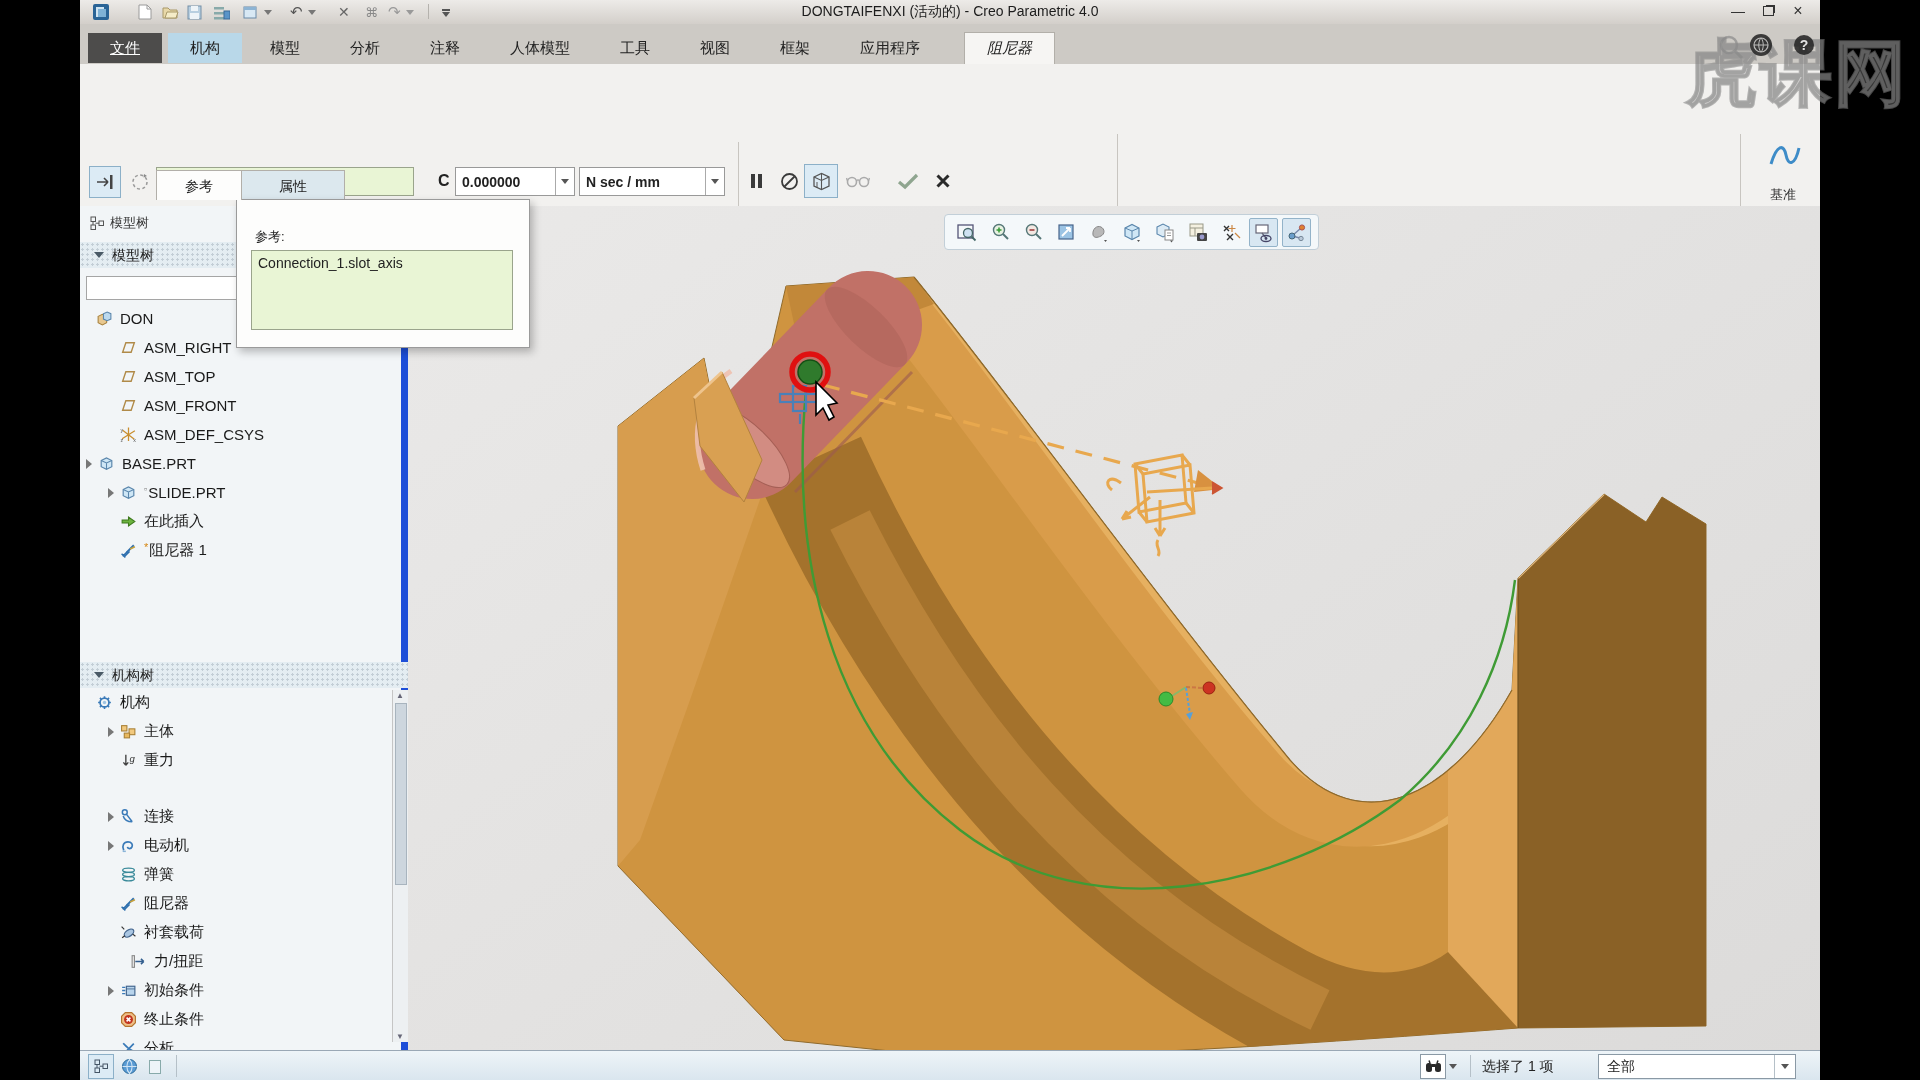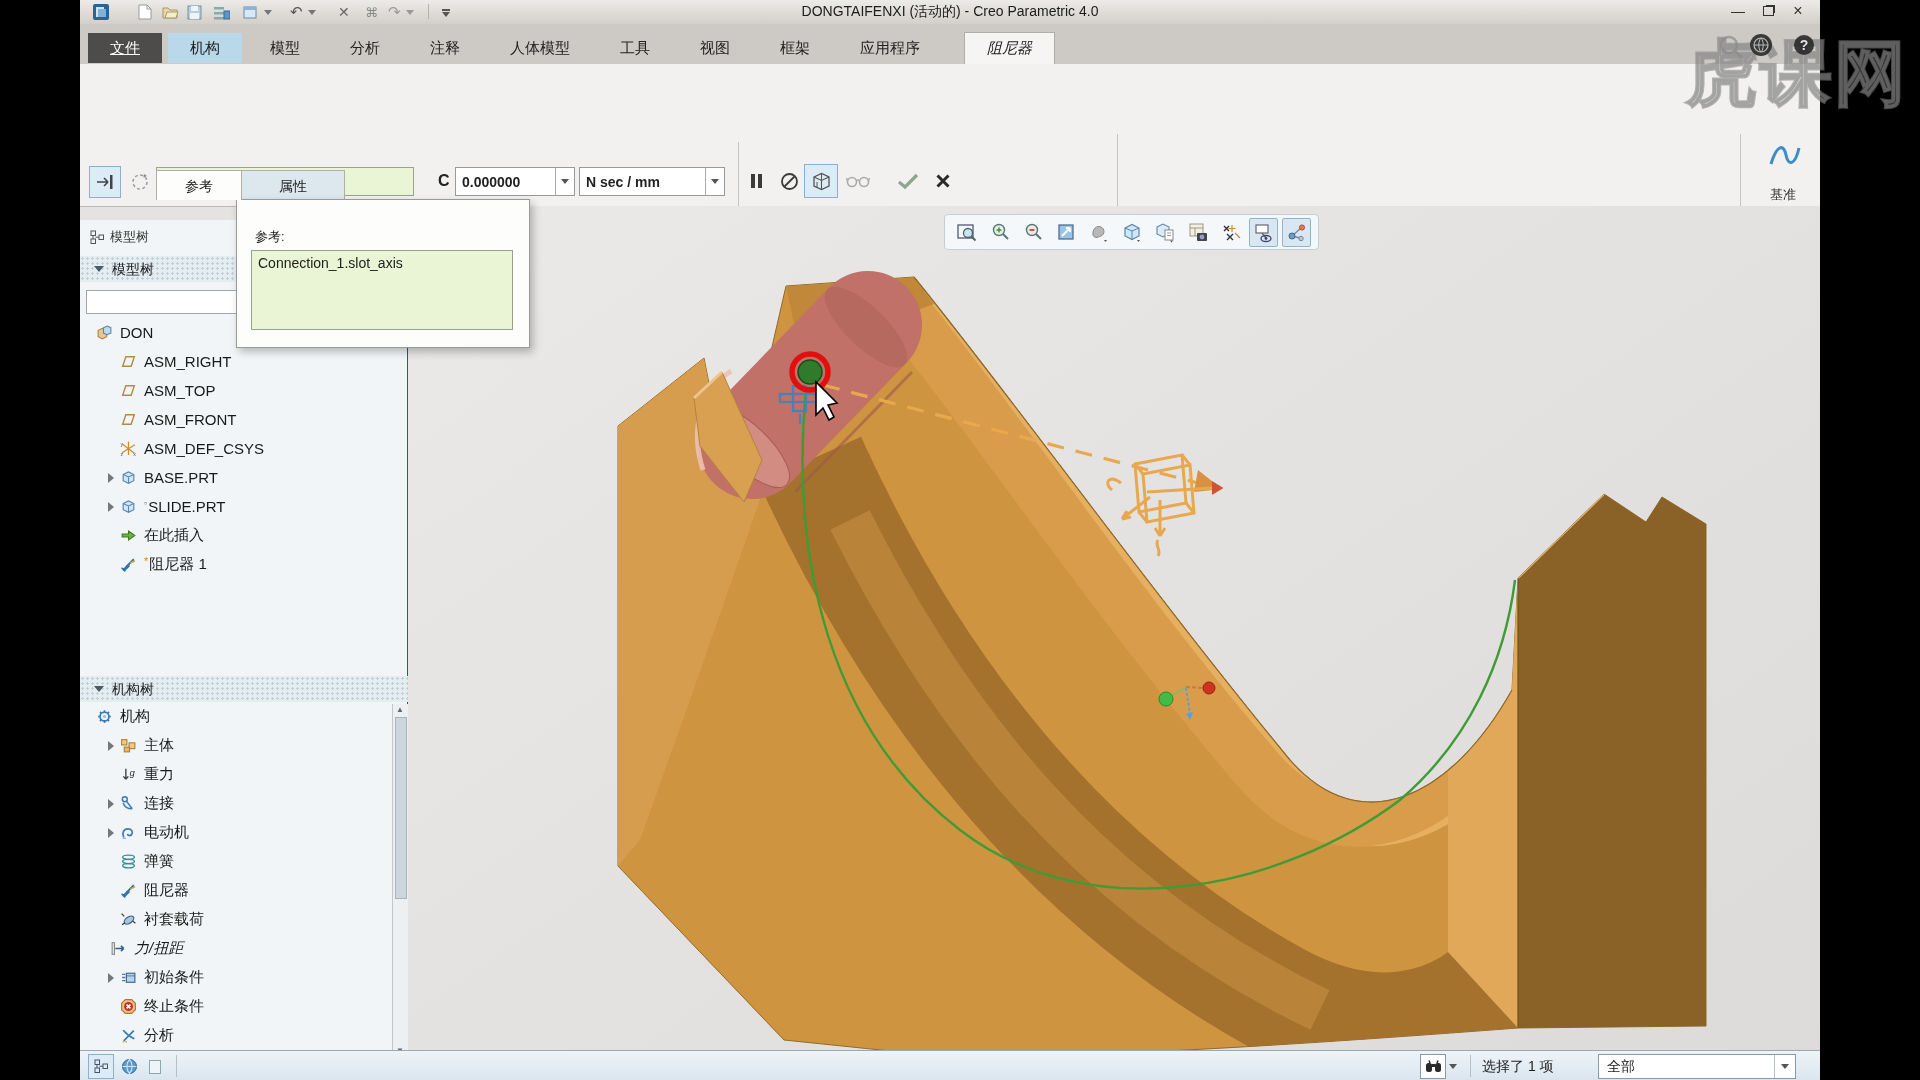--- a/index.html
+++ b/index.html
@@ -41,22 +41,22 @@
   .ptab{position:absolute;top:170px;height:30px;line-height:30px;text-align:center;font-size:14px;
     color:#222;border:1px solid #b2afa9;box-sizing:border-box;}
   .ptab.on{background:#fdfdfc;border-bottom:none;z-index:51;}
   .ptab.off{background:#dce8ee;}
   #popup{position:absolute;left:156px;top:199px;width:292px;height:147px;background:#fdfdfc;
     border:1px solid #9a9a9a;box-shadow:3px 4px 8px rgba(0,0,0,.25);z-index:50;}
   #popup .lab{position:absolute;left:18px;top:28px;font-size:13px;color:#222;}
   #popup .gbox{position:absolute;left:14px;top:50px;width:262px;height:80px;background:#e9f5d5;
     border:1px solid #9aa48c;font-size:14px;color:#222;padding:4px 6px;box-sizing:border-box;}
   
-  #nav{position:absolute;left:0;top:220px;width:328px;height:844px;background:#f2f5f7;
-    border-right:1px solid #1d4ed8;box-sizing:border-box;}
+  #nav{position:absolute;left:0;top:206px;width:328px;height:844px;background:#f2f5f7;
+    border-right:7px solid #1d4ed8;box-sizing:border-box;}
   .nav-title{position:absolute;left:0;top:4px;height:26px;display:flex;align-items:center;
     font-size:13px;color:#333;}
   .sec-head{position:absolute;left:0;width:328px;height:26px;line-height:26px;font-size:14px;
     color:#222;background-color:#e4edf2;
     background-image:radial-gradient(#c3ced6 1px,transparent 1.2px);background-size:5px 5px;}
   .sec-head .tri{display:inline-block;margin:0 8px 2px 14px;width:0;height:0;
     border-left:5px solid transparent;border-right:5px solid transparent;border-top:6px solid #4a5a66;}
   .trow{height:29px;display:flex;align-items:center;font-size:15px;color:#1a1a1a;white-space:nowrap;}
   .trow .exp{display:inline-block;width:18px;text-align:center;}
   .trow .exp.has::before{content:"";display:inline-block;width:0;height:0;
@@ -333,21 +333,21 @@
             <span class="ticon">
               <svg viewBox="0 0 16 16">
                 <path d="M8 1.5 L8 14 M2 12 L14 4.5 M2.5 4 L13.5 12.5" stroke="#c98e2e" stroke-width="1.2" fill="none"></path>
                 <text x="0.5" y="6" font-size="5" fill="#555">y</text>
                 <text x="0.5" y="15" font-size="5" fill="#555">z</text>
                 <text x="12.5" y="15.5" font-size="5" fill="#555">x</text>
               </svg>
             </span>
             <span>ASM_DEF_CSYS</span>
           </div>
-          <div class="trow" style="padding-left: 22px;">
+          <div class="trow" style="">
             <span class="exp has" style="width: 18px;"></span>
             <span class="ticon">
               <svg viewBox="0 0 16 16">
                 <path d="M3 5.2 L8 2.8 L13 5.2 L13 11 L8 13.4 L3 11 Z" fill="#cfe7f6" stroke="#5a86ac" stroke-width="1.1"></path>
                 <path d="M3 5.2 L8 7.4 L13 5.2 M8 7.4 L8 13.4" fill="none" stroke="#5a86ac"></path>
               </svg>
             </span>
             <span>BASE.PRT</span>
           </div>
           <div class="trow" style="padding-left: 22px;">
@@ -411,21 +411,21 @@
           <div class="trow" style="padding-left: 22px;">
             <span class="exp" style="width: 18px;"></span>
             <span class="ticon">
               <svg viewBox="0 0 16 16">
                 <path d="M5.5 2.5 L5.5 12.5 M5.5 12.5 L3.2 9.8 M5.5 12.5 L7.8 9.8" stroke="#444" stroke-width="1.3" fill="none"></path>
                 <text x="9" y="9.5" font-size="9" fill="#333" font-style="italic">g</text>
               </svg>
             </span>
             <span>重力</span>
           </div>
-          <div class="trow" style="padding-left: 22px;">
+          <div class="trow" style="padding-left: 22px; margin-top: 27px;">
             <span class="exp has" style="width: 18px;"></span>
             <span class="ticon">
               <svg viewBox="0 0 16 16">
                 <circle cx="4.5" cy="4" r="2.3" fill="none" stroke="#3a7ab8" stroke-width="1.4"></circle>
                 <path d="M6 5.8 L11.5 13 M11.5 13 C 7.5 13 4 10.8 3 7.5" fill="none" stroke="#3a7ab8" stroke-width="1.4"></path>
               </svg>
             </span>
             <span>连接</span>
           </div>
           <div class="trow" style="padding-left: 22px;">
@@ -463,21 +463,21 @@
           <div class="trow" style="padding-left: 22px;">
             <span class="exp" style="width: 18px;"></span>
             <span class="ticon">
               <svg viewBox="0 0 16 16">
                 <ellipse cx="8.5" cy="8.5" rx="5" ry="3" transform="rotate(-35 8.5 8.5)" fill="#aac6e2" stroke="#44668e" stroke-width="1.2"></ellipse>
                 <path d="M1.5 2.5 L4 5 M14.5 11.5 L12 9.5 M2 13 L4.5 11" stroke="#333" stroke-width="1.1"></path>
               </svg>
             </span>
             <span>衬套载荷</span>
           </div>
-          <div class="trow" style="padding-left: 12px; font-style: italic;">
+          <div class="trow" style="padding-left: 32px;">
             <span class="exp" style="width: 18px;"></span>
             <span class="ticon">
               <svg viewBox="0 0 16 16">
                 <rect x="2" y="2.5" width="2.2" height="11" fill="#e8e8e8" stroke="#888"></rect>
                 <path d="M5 8 L13 8 M13 8 L10.3 5.6 M13 8 L10.3 10.4" stroke="#335e8e" stroke-width="1.5" fill="none"></path>
               </svg>
             </span>
             <span>力/扭距</span>
           </div>
           <div class="trow" style="padding-left: 22px;">

